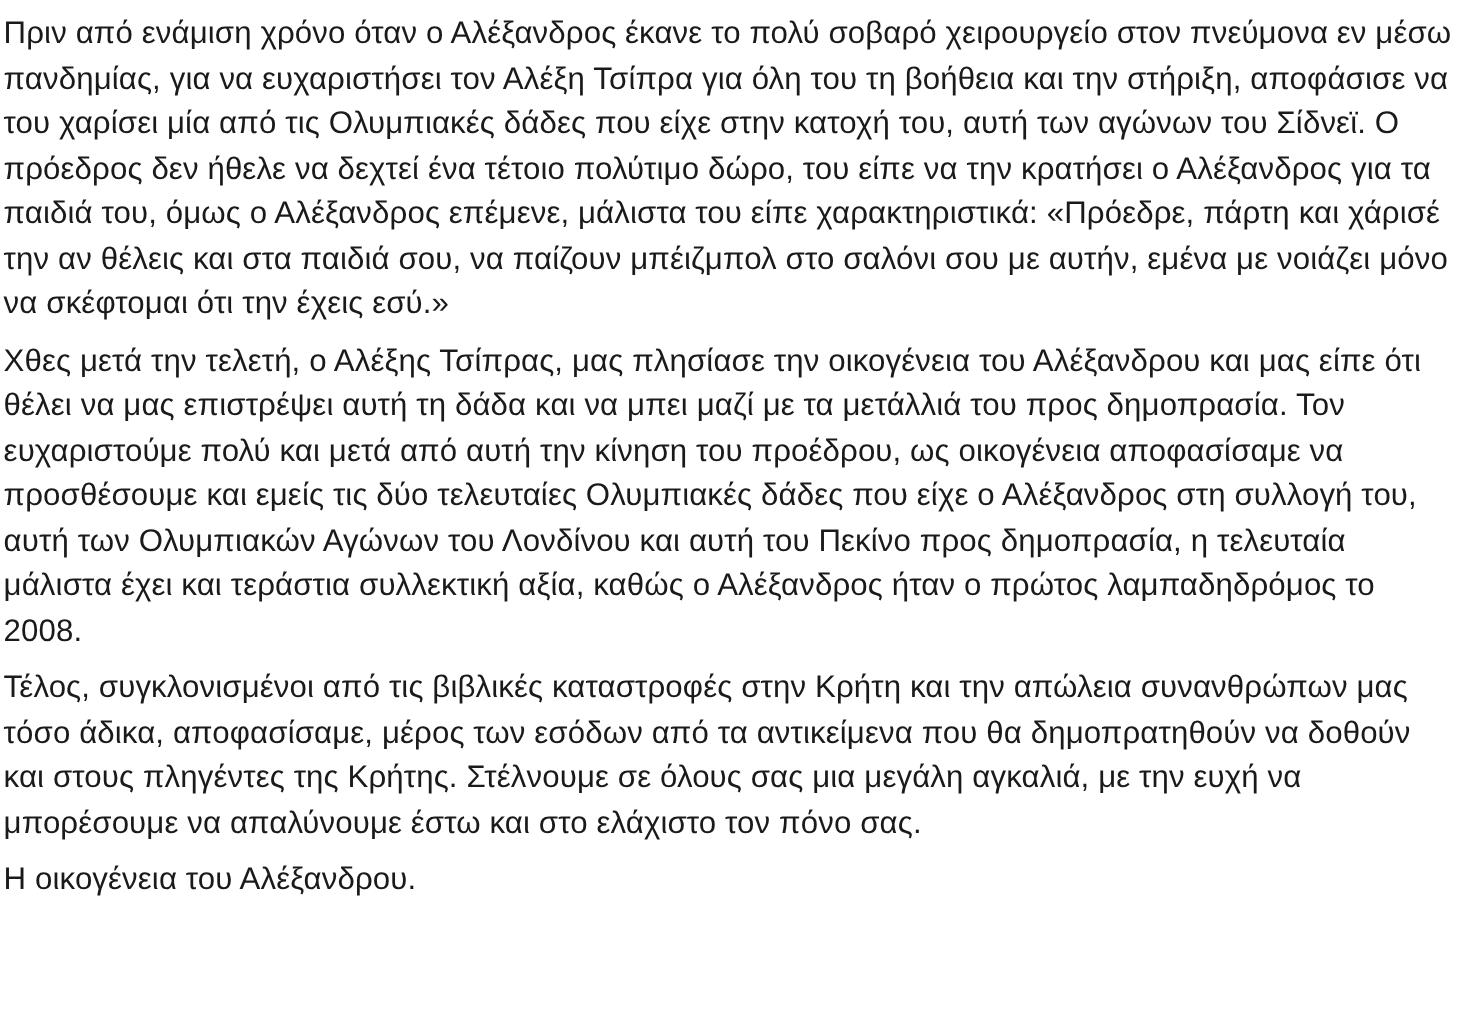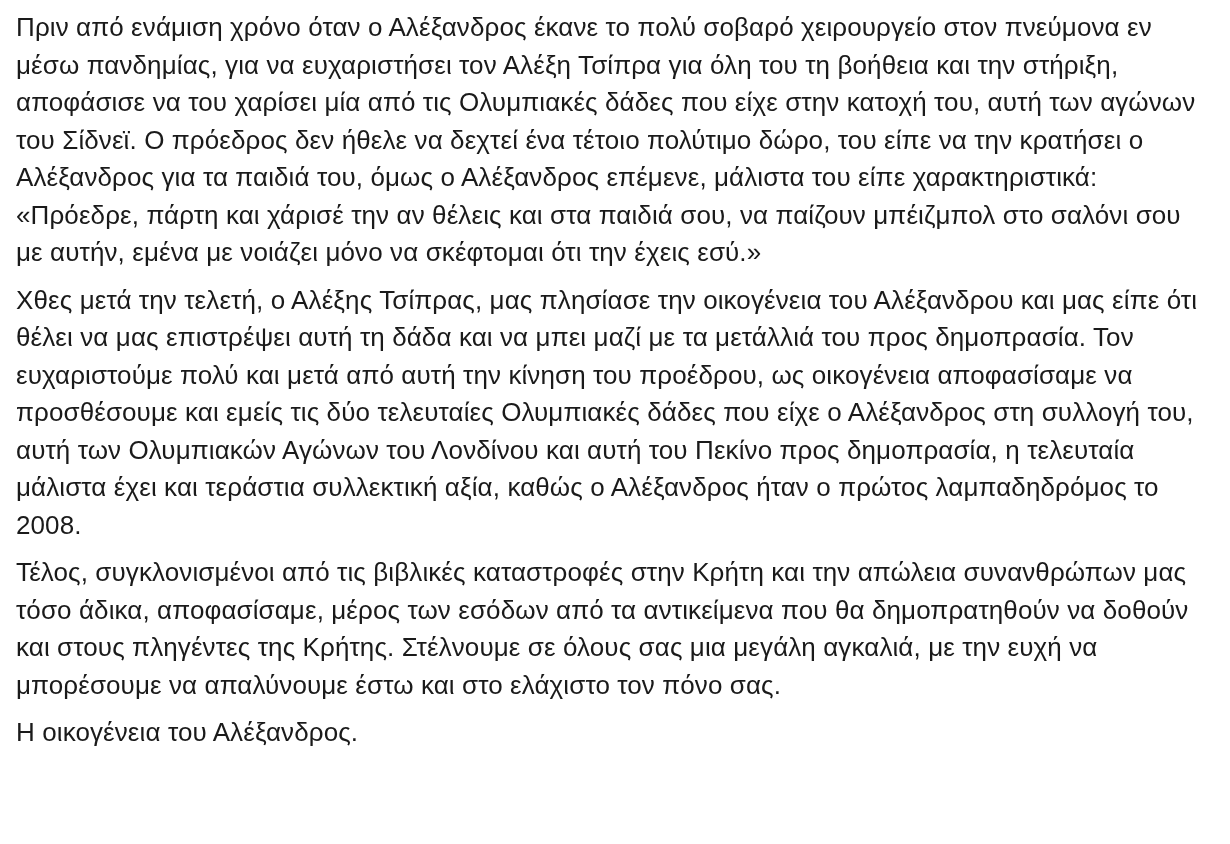--- a/index.html
+++ b/index.html
@@ -9,34 +9,34 @@
     }
     body {
       width: 1230px;
       height: 844px;
       overflow: hidden;
     }
     .page {
       box-sizing: border-box;
       width: 1230px;
       height: 737px;
-      padding: 9px 18px 0 16px;
+      padding: 9px 18px 0 3px;
       background: #ffffff;
       font-family: "Liberation Sans", "DejaVu Sans", sans-serif;
       font-size: 26px;
       line-height: 37.5px;
       color: #1a1a1a;
       letter-spacing: 0.1px;
       text-align: left;
     }
     .page p {
       margin: 0 0 10px 0;
     }
   </style>
 </head>
 <body>
 
 <main class="page">
   <p>Πριν από ενάμιση χρόνο όταν ο Αλέξανδρος έκανε το πολύ σοβαρό χειρουργείο στον πνεύμονα εν μέσω πανδημίας, για να ευχαριστήσει τον Αλέξη Τσίπρα για όλη του τη βοήθεια και την στήριξη, αποφάσισε να του χαρίσει μία από τις Ολυμπιακές δάδες που είχε στην κατοχή του, αυτή των αγώνων του Σίδνεϊ. Ο πρόεδρος δεν ήθελε να δεχτεί ένα τέτοιο πολύτιμο δώρο, του είπε να την κρατήσει ο Αλέξανδρος για τα παιδιά του, όμως ο Αλέξανδρος επέμενε, μάλιστα του είπε χαρακτηριστικά: «Πρόεδρε, πάρτη και χάρισέ την αν θέλεις και στα παιδιά σου, να παίζουν μπέιζμπολ στο σαλόνι σου με αυτήν, εμένα με νοιάζει μόνο να σκέφτομαι ότι την έχεις εσύ.»</p>
   <p>Χθες μετά την τελετή, ο Αλέξης Τσίπρας, μας πλησίασε την οικογένεια του Αλέξανδρου και μας είπε ότι θέλει να μας επιστρέψει αυτή τη δάδα και να μπει μαζί με τα μετάλλιά του προς δημοπρασία. Τον ευχαριστούμε πολύ και μετά από αυτή την κίνηση του προέδρου, ως οικογένεια αποφασίσαμε να προσθέσουμε και εμείς τις δύο τελευταίες Ολυμπιακές δάδες που είχε ο Αλέξανδρος στη συλλογή του, αυτή των Ολυμπιακών Αγώνων του Λονδίνου και αυτή του Πεκίνο προς δημοπρασία, η τελευταία μάλιστα έχει και τεράστια συλλεκτική αξία, καθώς ο Αλέξανδρος ήταν ο πρώτος λαμπαδηδρόμος το 2008.</p>
   <p>Τέλος, συγκλονισμένοι από τις βιβλικές καταστροφές στην Κρήτη και την απώλεια συνανθρώπων μας τόσο άδικα, αποφασίσαμε, μέρος των εσόδων από τα αντικείμενα που θα δημοπρατηθούν να δοθούν και στους πληγέντες της Κρήτης. Στέλνουμε σε όλους σας μια μεγάλη αγκαλιά, με την ευχή να μπορέσουμε να απαλύνουμε έστω και στο ελάχιστο τον πόνο σας.</p>
-  <p>Η οικογένεια του Αλέξανδρος.</p>
+  <p>Η οικογένεια του Αλέξανδρου.</p>
 </main>
 
 </body></html>

